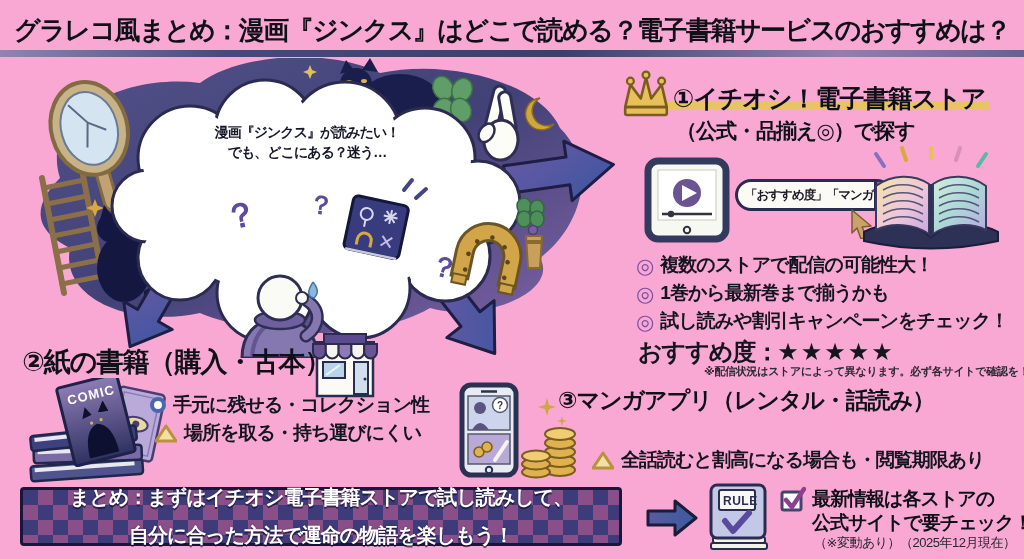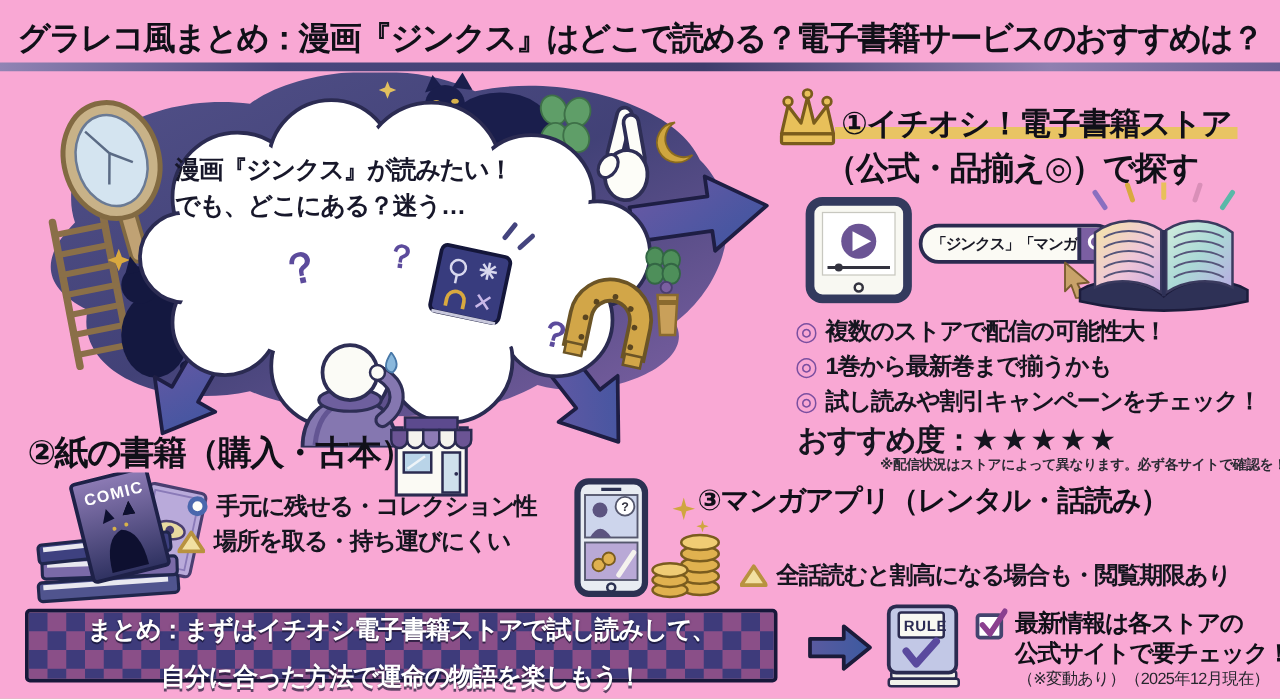--- a/index.html
+++ b/index.html
@@ -3,36 +3,36 @@
 <meta charset="utf-8">
 <style>
   *{margin:0;padding:0;box-sizing:border-box}
   html,body{background:#cfcabb}
   #canvas{position:relative;width:1024px;height:559px;margin:0 auto;overflow:hidden;
     background:#f9a8d4;color:#14141e;
     font-family:"Liberation Sans","DejaVu Sans",sans-serif;}
   .abs{position:absolute}
   .ttl{width:100%;text-align:center;font-size:26px;font-weight:900;letter-spacing:-1.5px;color:#101018;white-space:nowrap}
   .rule-line{height:7px;background:linear-gradient(90deg,#9184b4,#4a477e 22%,#3f3d6c 55%,#8f80b0 82%,#6a5f94)}
-  .cloudtxt{width:334px;font-size:20px;font-weight:900;letter-spacing:-1px;line-height:1.45;color:#17172a;white-space:nowrap}
+  .cloudtxt{width:334px;text-align:center;font-size:14px;font-weight:900;letter-spacing:-1px;line-height:1.45;color:#17172a;white-space:nowrap}
   .qm{position:absolute;color:#5c4b9c;font-weight:900;line-height:1}
   .h1{font-weight:900;letter-spacing:-1px;color:#101018;white-space:nowrap}
   .hl{background:linear-gradient(180deg,rgba(0,0,0,0) 60%,#e9c463 60%,#e9c463 94%,rgba(0,0,0,0) 94%);padding:0 5px}
   .row{position:absolute;display:flex;align-items:center;gap:7px;font-weight:800;font-size:19px;letter-spacing:-1px;white-space:nowrap;color:#15151f}
   .bsym{color:#7b4fa0;font-size:21px;font-weight:900;line-height:1}
   .ring{width:16px;height:16px;border:4.5px solid #4a67ad;border-radius:50%;background:#fdfdf8;flex:none}
   .tri{flex:none}
   .stars{letter-spacing:2px}
   .note{font-size:11px;font-weight:700;color:#2a2a33;letter-spacing:-.3px;white-space:nowrap}
   .search{display:flex;align-items:stretch;width:158px;height:32px;border:3px solid #2b2b50;border-radius:17px;background:#fbfaf4;overflow:hidden}
   .search .q{flex:1;display:flex;align-items:center;padding-left:7px;font-size:12.5px;font-weight:800;letter-spacing:-1px;white-space:nowrap;color:#1a1a26}
   .search .btn{width:42px;background:#7b5fa2;border-left:3px solid #2b2b50;display:flex;align-items:center;justify-content:center}
   .banner{width:602px;height:59px;border:3.5px solid #17173a;border-radius:4px;
     background:repeating-conic-gradient(#8a4f88 0 25%,#3e3b7b 0 50%);background-size:30px 30px;
-    display:flex;flex-direction:column;align-items:center;gap:11px}
+    display:flex;flex-direction:column;align-items:center;justify-content:center;gap:11px}
   .banner div{color:#fff;font-weight:900;font-size:20px;letter-spacing:-1px;white-space:nowrap;
     text-shadow:0 2px 0 rgba(15,15,45,.65),0 0 2px rgba(15,15,45,.4)}
   .chk{font-size:19px;font-weight:900;letter-spacing:-1px;white-space:nowrap;color:#101018}
   .chknote{font-size:13px;font-weight:400;letter-spacing:-.5px;color:#26262e;white-space:nowrap}
   svg{display:block}
 </style>
 </head>
 <body>
 
 <div id="canvas">
@@ -230,34 +230,34 @@
   <svg class="abs" style="left:620px;top:70px" width="52" height="50" viewBox="0 0 60 56">
     <path d="M6,42 L12,16 L24,32 L30,8 L36,32 L48,16 L54,42 Z" fill="#e8c05a" stroke="#7a5c1c" stroke-width="3" stroke-linejoin="round"></path>
     <rect x="6" y="42" width="48" height="9" rx="2" fill="#e8c05a" stroke="#7a5c1c" stroke-width="3"></rect>
     <circle cx="12" cy="12" r="4" fill="#e8c05a" stroke="#7a5c1c" stroke-width="2.5"></circle>
     <circle cx="30" cy="5" r="4" fill="#e8c05a" stroke="#7a5c1c" stroke-width="2.5"></circle>
     <circle cx="48" cy="12" r="4" fill="#e8c05a" stroke="#7a5c1c" stroke-width="2.5"></circle>
   </svg>
   <div class="abs h1" style="left:668px;top:82px;font-size:25px">
     <span class="hl">①イチオシ！電子書籍ストア</span>
   </div>
-  <div class="abs h1" style="left:660px;top:117px;font-size:26px">（公式・品揃え◎）で探す</div>
+  <div class="abs h1" style="left:676px;top:117px;font-size:21px">（公式・品揃え◎）で探す</div>
 
   <svg class="abs" style="left:644px;top:157px" width="86" height="86" viewBox="0 0 86 86">
     <rect x="4" y="4" width="78" height="78" rx="10" fill="#f8f8f2" stroke="#333a5e" stroke-width="7"></rect>
     <rect x="14" y="13" width="58" height="50" fill="#ffffff" stroke="#c8c8c0" stroke-width="1"></rect>
     <circle cx="43" cy="36" r="14" fill="#6b5494"></circle>
     <polygon points="38,28 53,36 38,44" fill="#ffffff"></polygon>
     <line x1="18" y1="57" x2="68" y2="57" stroke="#33333f" stroke-width="2.5"></line>
     <circle cx="27" cy="57" r="3.2" fill="#33333f"></circle>
     <circle cx="43" cy="73" r="3.2" fill="none" stroke="#33333f" stroke-width="2"></circle>
   </svg>
 
   <div class="abs search" style="left:735px;top:179px">
-    <div class="q">「ジンクス」「マンガ</div>
+    <div class="q">「おすすめ度」「マンガ</div>
     <div class="btn">
       <svg width="18" height="18" viewBox="0 0 18 18">
         <circle cx="7.5" cy="7.5" r="5" fill="none" stroke="#ffffff" stroke-width="2.5"></circle>
         <line x1="11.5" y1="11.5" x2="16" y2="16" stroke="#ffffff" stroke-width="2.5" stroke-linecap="round"></line>
       </svg>
     </div>
   </div>
   <svg class="abs" style="left:849px;top:209px" width="26" height="30" viewBox="0 0 26 30">
     <polygon points="3,1 22,17 13,18 18,28 12,30 8,19 3,24" fill="#c8a269" stroke="#7a5c30" stroke-width="1.5" stroke-linejoin="round"></polygon>
   </svg>
@@ -368,21 +368,21 @@
       <path d="M60,78 Q60,50 75,46 Q90,50 90,78 Z" fill="#0e1030"></path>
       <circle cx="70" cy="44" r="1.6" fill="#d9b24a"></circle>
         <circle cx="80" cy="43" r="1.6" fill="#d9b24a"></circle>
     </g>
   </svg>
 
   <div class="row" style="left:150px;top:392px">
     <span class="ring"></span>
     <span>手元に残せる・コレクション性</span>
   </div>
-  <div class="row" style="left:142px;top:420px">
+  <div class="row" style="left:155px;top:420px">
     <svg class="tri" width="22" height="19" viewBox="0 0 22 19">
       <polygon points="11,2 21,17 1,17" fill="#f2e0a2" stroke="#b8923f" stroke-width="3" stroke-linejoin="round"></polygon>
     </svg>
     <span>場所を取る・持ち運びにくい</span>
   </div>
 
   <svg class="abs" style="left:459px;top:382px" width="60" height="96" viewBox="0 0 60 96">
     <rect x="3" y="3" width="54" height="90" rx="9" fill="#e8ecf2" stroke="#2b3152" stroke-width="5"></rect>
     <line x1="22" y1="9.5" x2="38" y2="9.5" stroke="#2b3152" stroke-width="2.5"></line>
     <rect x="9" y="14" width="42" height="34" fill="#cdd5ec" stroke="#55586e" stroke-width="1.5"></rect>

